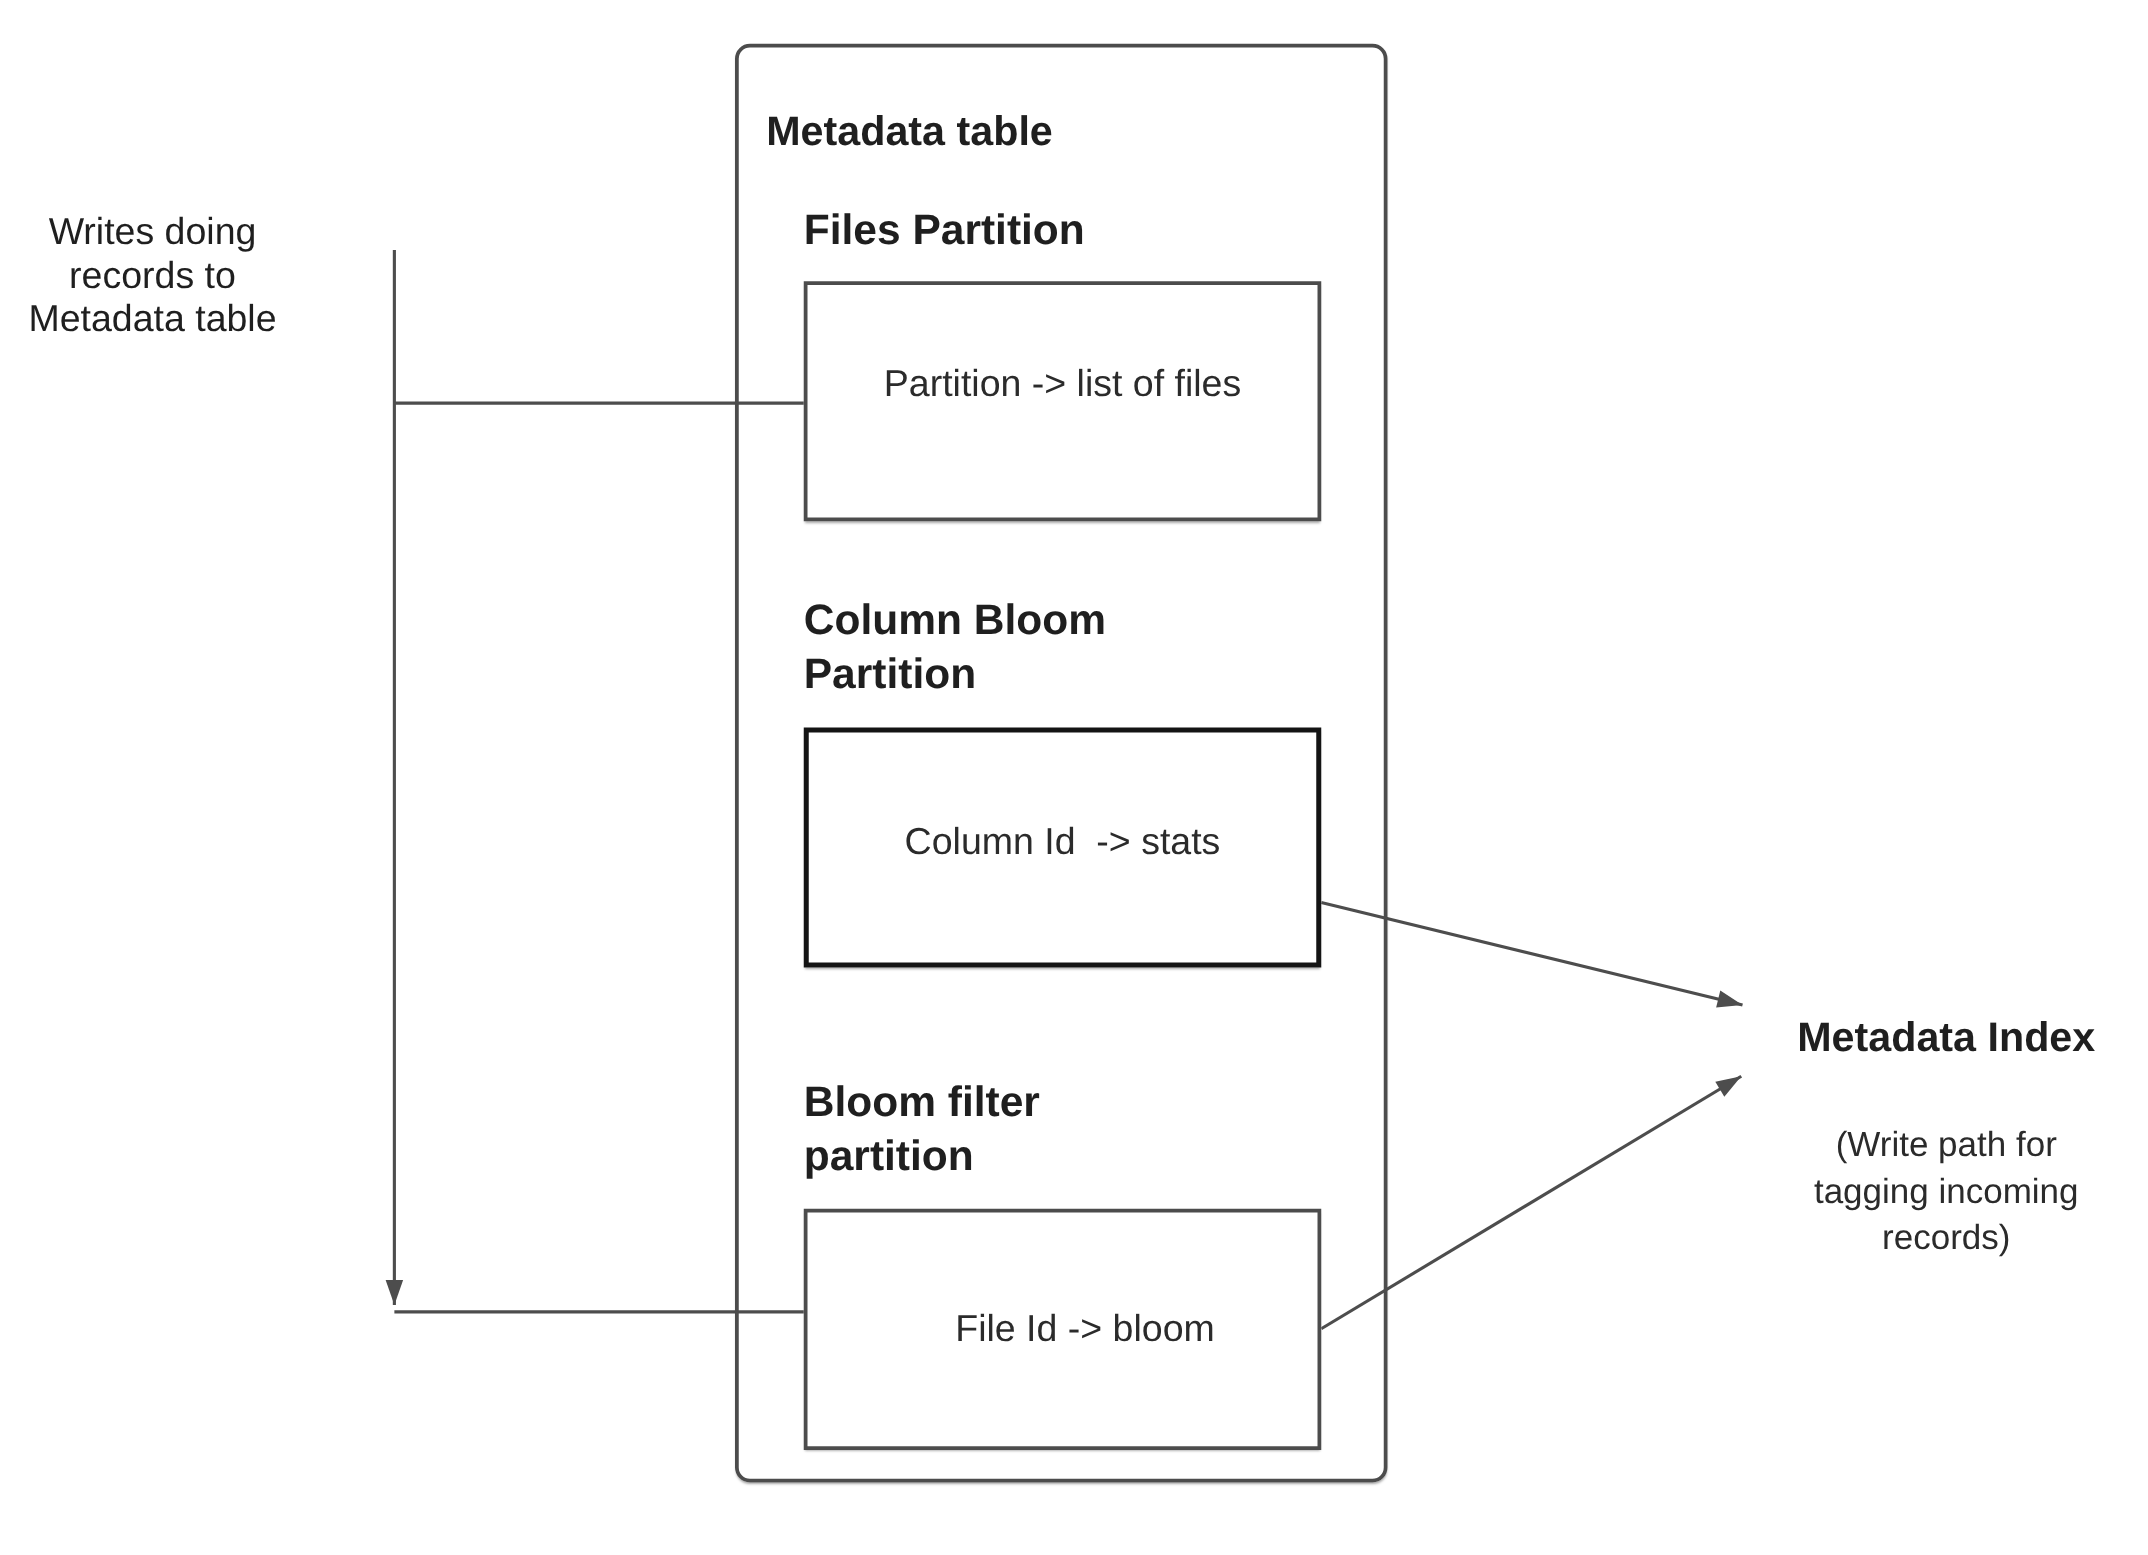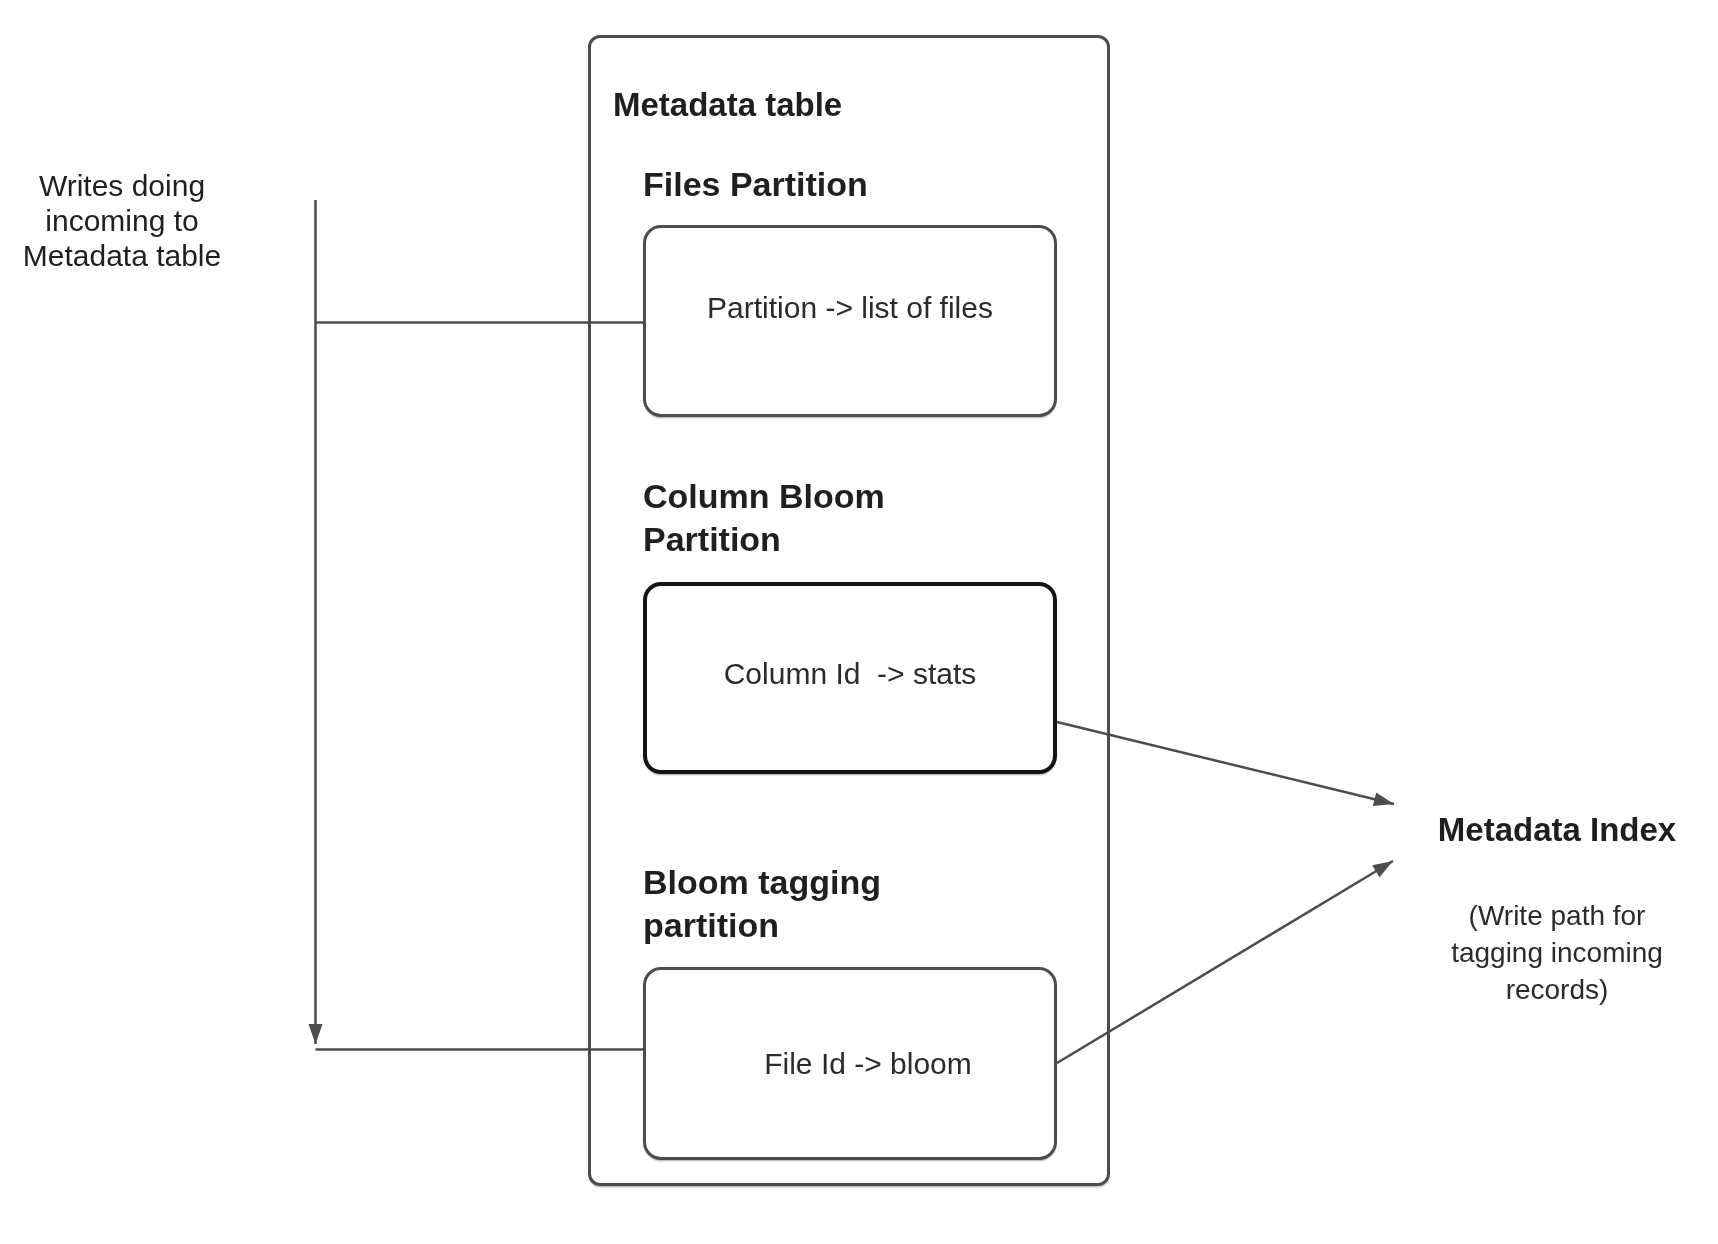--- a/index.html
+++ b/index.html
@@ -68,21 +68,21 @@
     border-radius: 12px;
     box-shadow: 0 2px 2px -1px rgba(0,0,0,0.35);
   }
   .bx {
     position: absolute;
     left: 643px;
     width: 414px;
     height: 192px;
     box-sizing: border-box;
     border: 3px solid var(--color-box_border, #4c4c4c);
-    border-radius: 18px;
+    border-radius: 0;
     background: #ffffff;
     box-shadow: 0 2px 2px -1px rgba(0,0,0,0.35);
     display: flex;
     align-items: center;
     justify-content: center;
     text-align: center;
     font-size: 30px;
     line-height: 38px;
     color: var(--color-body_text, #2b2b2b);
     white-space: pre-wrap;
@@ -130,21 +130,21 @@
     </defs>
     <line x1="315.5" y1="200" x2="315.5" y2="1044" stroke="#4d4d4d" stroke-width="2.5" marker-end="url(#arrowhead)"></line>
     <line x1="315.5" y1="322.5" x2="644" y2="322.5" stroke="#4d4d4d" stroke-width="2.5"></line>
     <line x1="315.5" y1="1049.5" x2="646" y2="1049.5" stroke="#4d4d4d" stroke-width="2.5"></line>
     <line x1="1057" y1="722" x2="1394" y2="804" stroke="#4d4d4d" stroke-width="2.5" marker-end="url(#arrowhead)"></line>
     <line x1="1057" y1="1063" x2="1393" y2="861" stroke="#4d4d4d" stroke-width="2.5" marker-end="url(#arrowhead)"></line>
   </svg>
 
   <div class="note">
     <div>Writes doing</div>
-    <div>incoming to</div>
+    <div>records to</div>
     <div>Metadata table</div>
   </div>
 
   <div class="outer-box"></div>
   <div class="outer-title">Metadata table</div>
 
   <div class="hd hd-files">Files Partition</div>
   <div class="bx bx-files">
     <div>Partition -&gt; list of files</div>
   </div>
@@ -153,21 +153,21 @@
     <div>Column Bloom</div>
     <div>Partition</div>
   </div>
   <div class="bx bx-stats">
     <div>
       <div>Column Id  -&gt; stats</div>
     </div>
   </div>
 
   <div class="hd hd-bloom">
-    <div>Bloom tagging</div>
+    <div>Bloom filter</div>
     <div>partition</div>
   </div>
   <div class="bx bx-bloom">
     <div>File Id -&gt; bloom</div>
   </div>
 
   <div class="mi-title">Metadata Index</div>
   <div class="mi-sub">
     <div>(Write path for</div>
     <div>tagging incoming</div>

